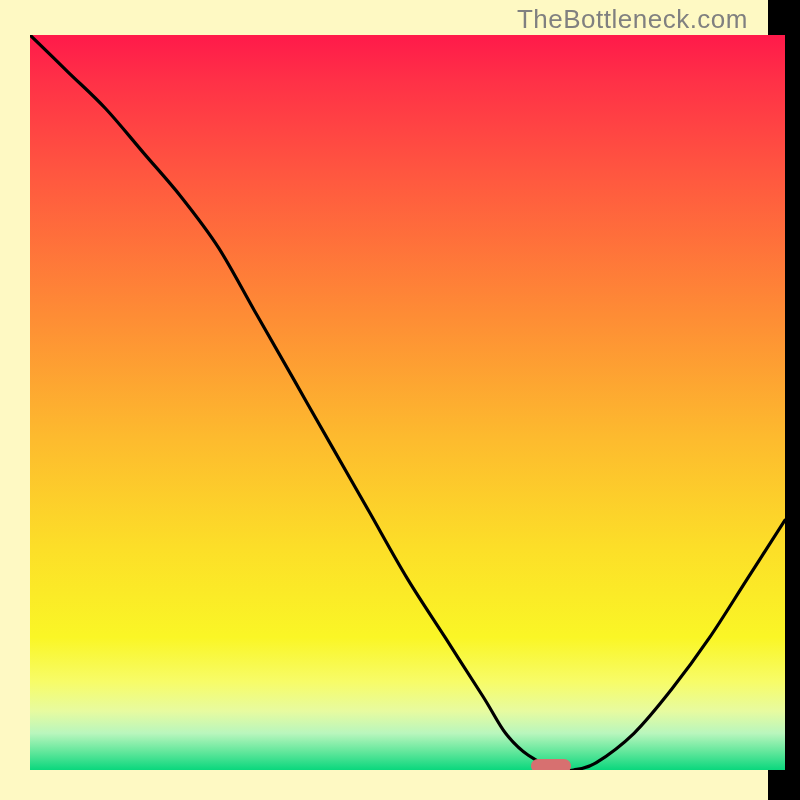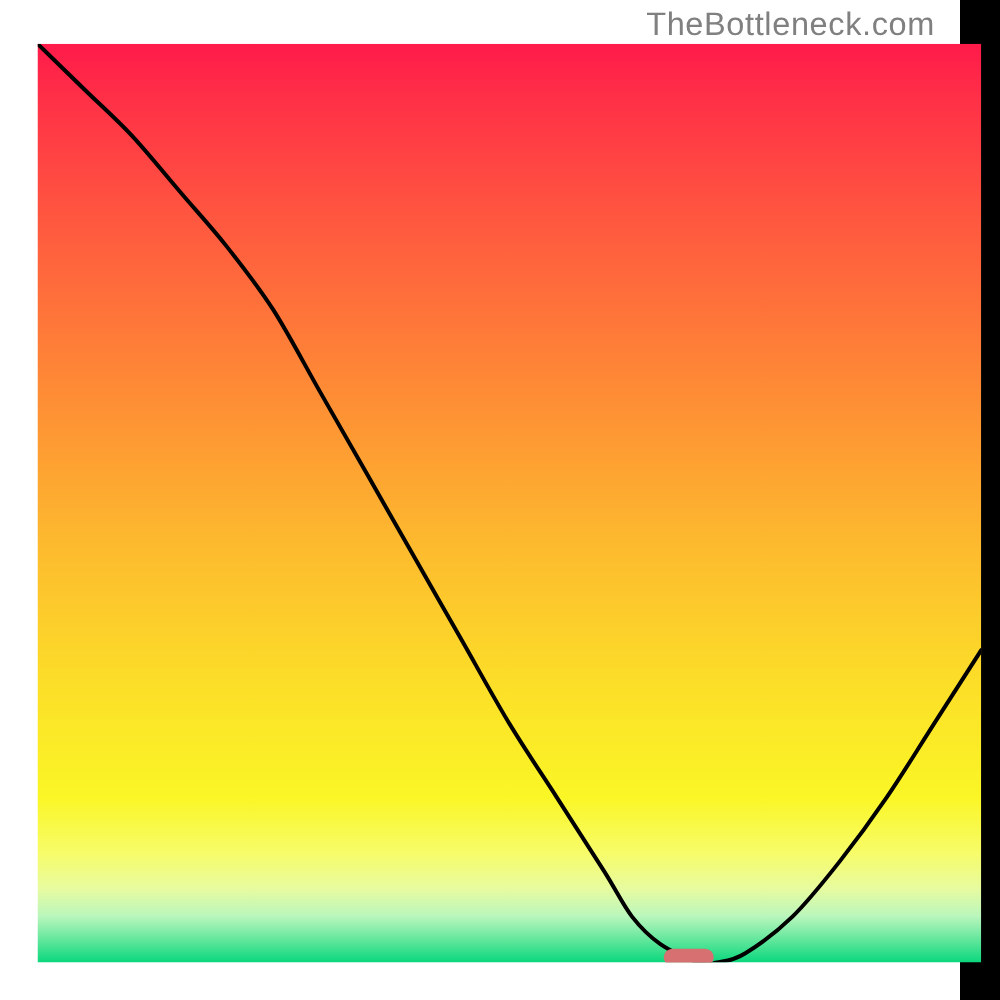--- a/index.html
+++ b/index.html
@@ -8,21 +8,21 @@
     width: 800px;
     height: 800px;
     background: #000;
     overflow: hidden;
     font-family: Arial, Helvetica, sans-serif;
   }
   .frame {
     position: relative;
     width: 768px;
     height: 800px;
-    background: #ffffff;
+    background: #fef9c3;
     text-align: center;
   }
   .watermark {
     position: absolute;
     top: 4px;
     right: 20px;
     color: #808080;
     font-size: 26px;
     font-weight: 400;
     letter-spacing: 0.5px;

